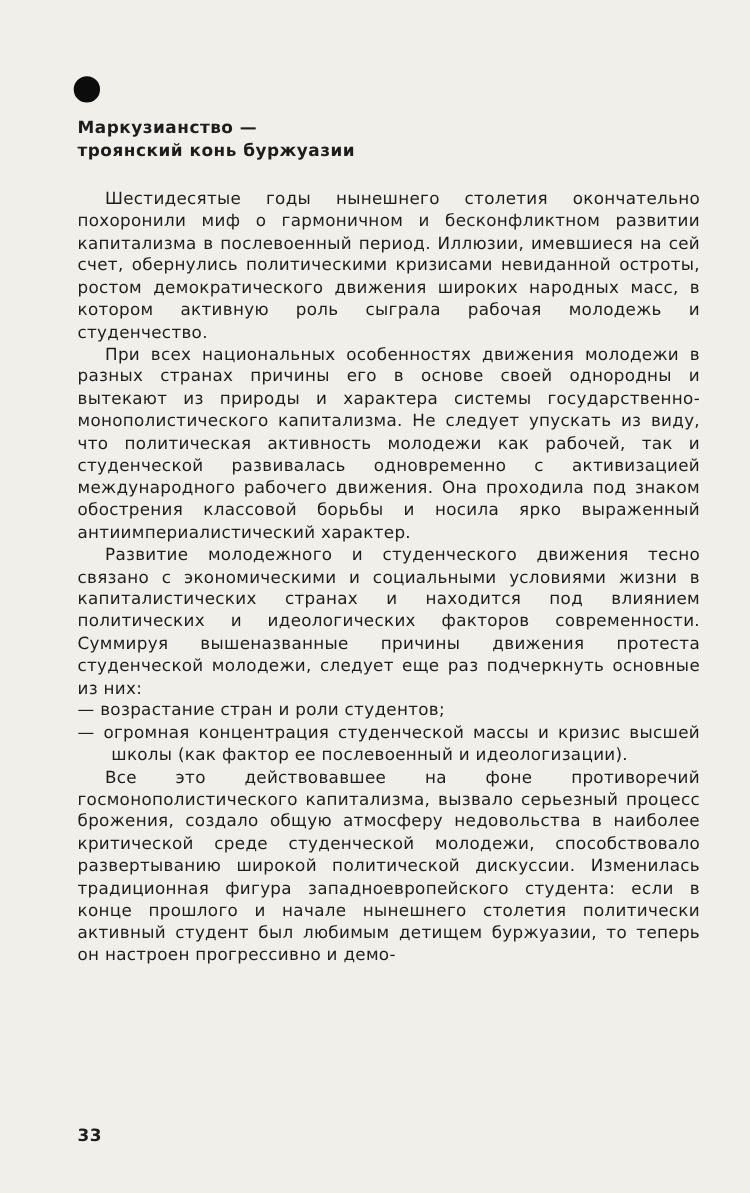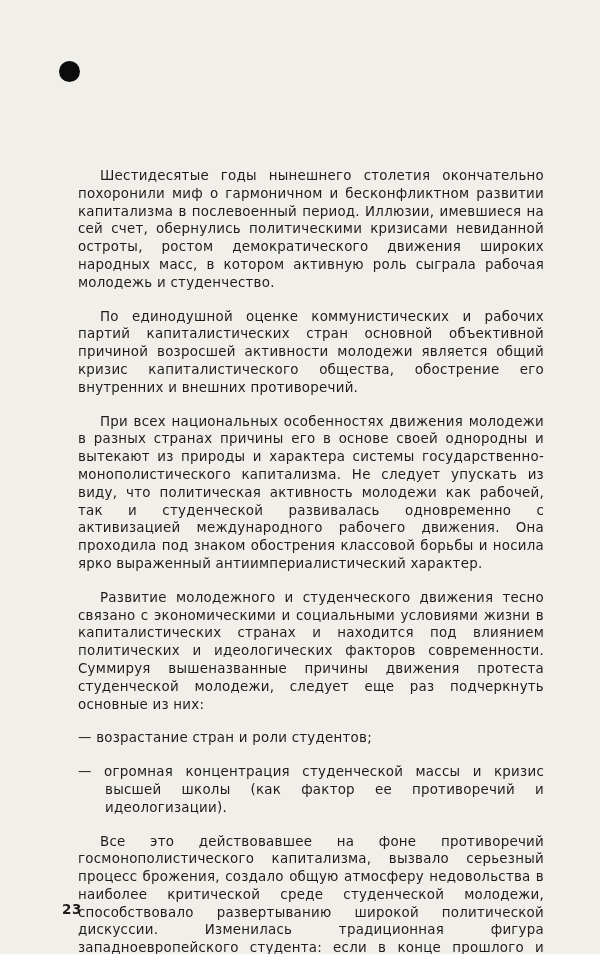--- a/index.html
+++ b/index.html
@@ -42,21 +42,21 @@
     position: absolute;
     left: 62px;
     top: 151px;
     width: 498px;
     font-size: 13.4px;
     line-height: 17.8px;
     text-align: justify;
     letter-spacing: 0.25px;
   }
   .body-text p {
-    margin: 16px;
+    margin: 0;
     text-indent: 22px;
   }
   .body-text p.list-item {
     text-indent: -27px;
     padding-left: 27px;
   }
   .page-number {
     position: absolute;
     left: 62px;
     top: 901px;
@@ -65,26 +65,29 @@
     letter-spacing: 0.5px;
   }
 </style>
 </head>
 <body>
 
 <div class="page">
 
   <span class="chapter-dot"></span>
 
+  <div class="chapter-title">
+    <div>Маркузианство —</div>
+    <div>троянский конь буржуазии</div>
+  </div>
 
   <div class="body-text">
     <p>Шестидесятые годы нынешнего столетия окончательно похоронили миф о гармоничном и бесконфликтном развитии капитализма в послевоенный период. Иллюзии, имевшиеся на сей счет, обернулись политическими кризисами невиданной остроты, ростом демократического движения широких народных масс, в котором активную роль сыграла рабочая молодежь и студенчество.</p>
-    <p>По единодушной оценке коммунистических и рабочих партий капиталистических стран основной объективной причиной возросшей активности молодежи является общий кризис капиталистического общества, обострение его внутренних и внешних противоречий.</p>
     <p>При всех национальных особенностях движения молодежи в разных странах причины его в основе своей однородны и вытекают из природы и характера системы государственно-монополистического капитализма. Не следует упускать из виду, что политическая активность молодежи как рабочей, так и студенческой развивалась одновременно с активизацией международного рабочего движения. Она проходила под знаком обострения классовой борьбы и носила ярко выраженный антиимпериалистический характер.</p>
     <p>Развитие молодежного и студенческого движения тесно связано с экономическими и социальными условиями жизни в капиталистических странах и находится под влиянием политических и идеологических факторов современности. Суммируя вышеназванные причины движения протеста студенческой молодежи, следует еще раз подчеркнуть основные из них:</p>
     <p class="list-item">— возрастание стран и роли студентов;</p>
-    <p class="list-item">— огромная концентрация студенческой массы и кризис высшей школы (как фактор ее противоречий и идеологизации).</p>
+    <p class="list-item">— огромная концентрация студенческой массы и кризис высшей школы (как фактор ее послевоенный и идеологизации).</p>
     <p>Все это действовавшее на фоне противоречий госмонополистического капитализма, вызвало серьезный процесс брожения, создало общую атмосферу недовольства в наиболее критической среде студенческой молодежи, способствовало развертыванию широкой политической дискуссии. Изменилась традиционная фигура западноевропейского студента: если в конце прошлого и начале нынешнего столетия политически активный студент был любимым детищем буржуазии, то теперь он настроен прогрессивно и демо-</p>
   </div>
 
-  <div class="page-number">23</div>
+  <div class="page-number">33</div>
 
 </div>
 
 </body></html>

